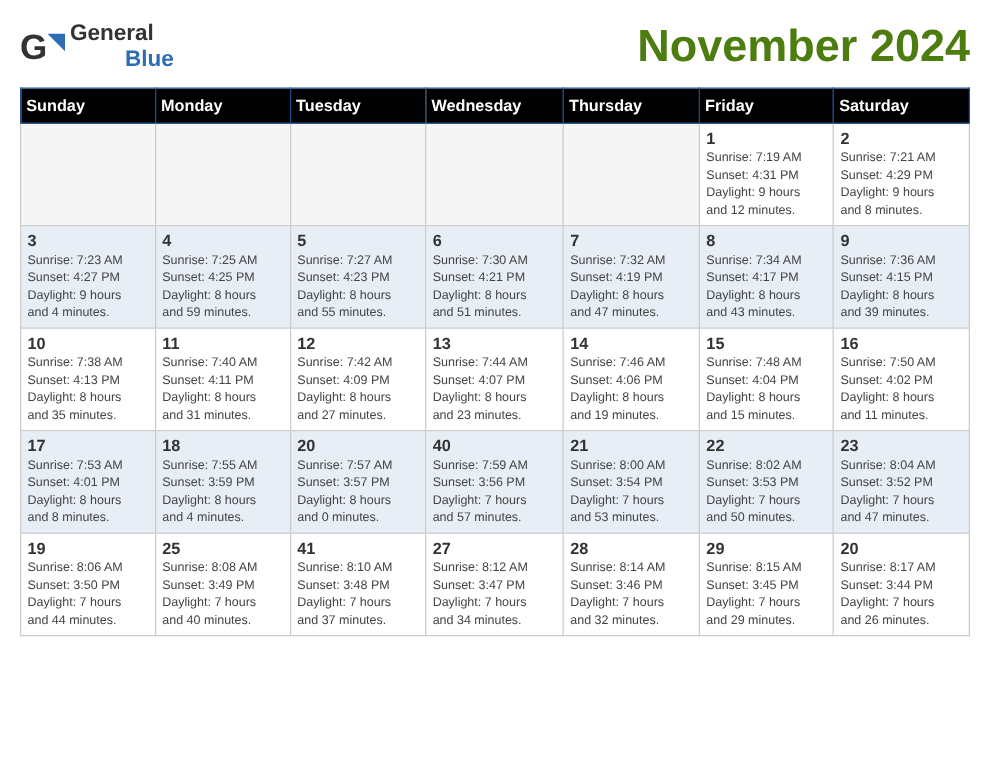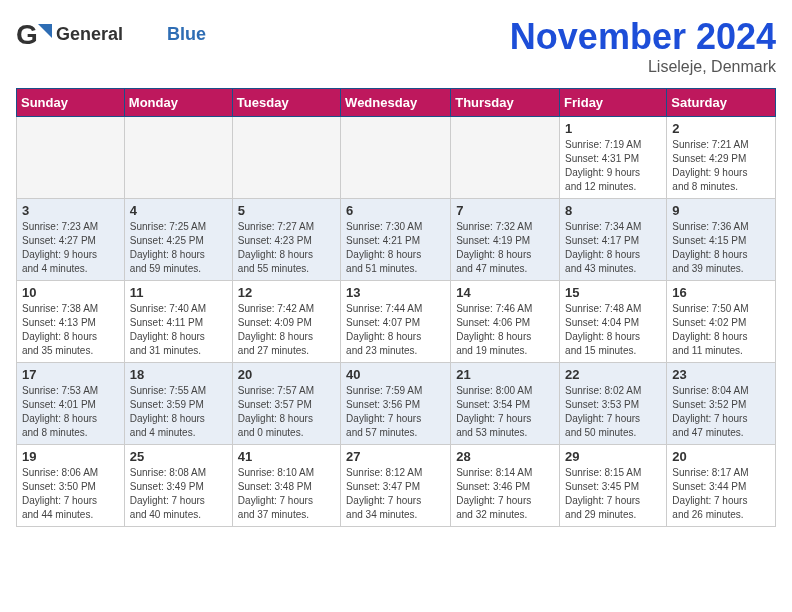--- a/index.html
+++ b/index.html
@@ -2,32 +2,32 @@
 <html><head>
   <meta charset="utf-8">
   <style>
     * { box-sizing: border-box; margin: 0; padding: 0; }
     body { font-family: Arial, sans-serif; background: #fff; width: 792px; min-height: 612px; }
 
     .page { width: 792px; padding: 16px; }
 
     .header { display: flex; justify-content: space-between; align-items: flex-start; margin-bottom: 12px; }
     .logo { display: flex; align-items: center; }
-    .logo-text { display: flex; flex-direction: row; }
+    .logo-text { display: flex; flex-direction: column; }
     .logo-general { font-size: 18px; font-weight: bold; color: #333; }
     .logo-blue { font-size: 18px; font-weight: bold; color: #2e6db4; margin-left: 44px; }
     .logo-icon { width: 36px; height: 36px; margin-right: 4px; }
 
     .title-block { text-align: right; }
-    .month-title { font-size: 36px; font-weight: bold; color: #1d4ed8; }
+    .month-title { font-size: 36px; font-weight: bold; color: #4d7c0f; }
     .location { font-size: 16px; color: #555; }
 
     .calendar { width: 100%; border-collapse: collapse; }
     .calendar th {
-      background: #be185d;
+      background: #000000;
       color: #fff;
       font-size: 13px;
       padding: 6px 4px;
       text-align: left;
       border: 1px solid #1a4f8a;
     }
     .calendar td {
       vertical-align: top;
       border: 1px solid #ccc;
       padding: 4px 5px;
@@ -52,21 +52,20 @@
         <text x="0" y="28" font-size="28" font-weight="bold" fill="#333" font-family="Arial">G</text>
         <polygon points="22,8 36,8 36,22" fill="#2e6db4"></polygon>
       </svg>
       <div class="logo-text">
         <span class="logo-general">General</span>
         <span class="logo-blue">Blue</span>
       </div>
     </div>
     <div class="title-block">
       <div class="month-title">November 2024</div>
-      <div class="location">Liseleje, Denmark</div>
     </div>
   </div>
 
   <table class="calendar">
     <thead>
       <tr>
         <th>Sunday</th>
         <th>Monday</th>
         <th>Tuesday</th>
         <th>Wednesday</th>

